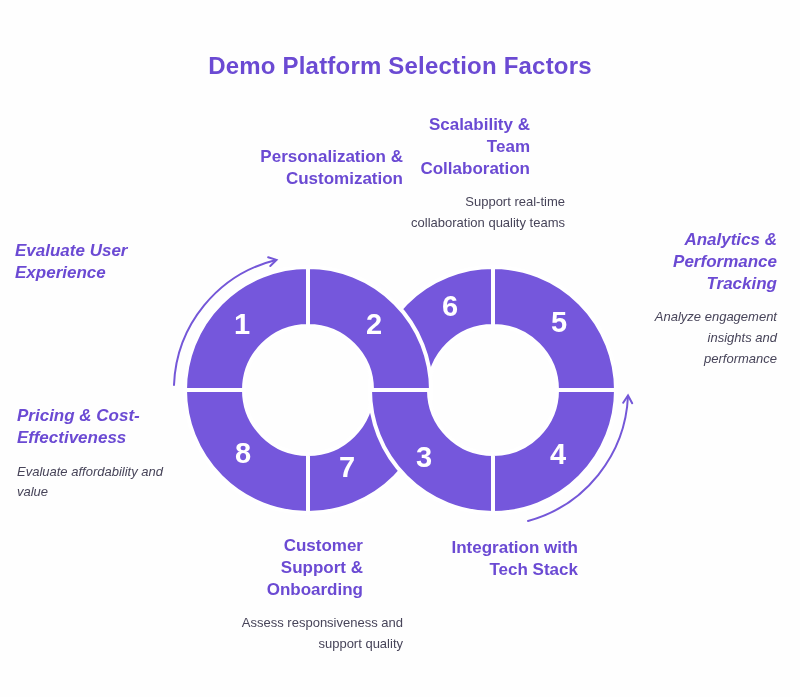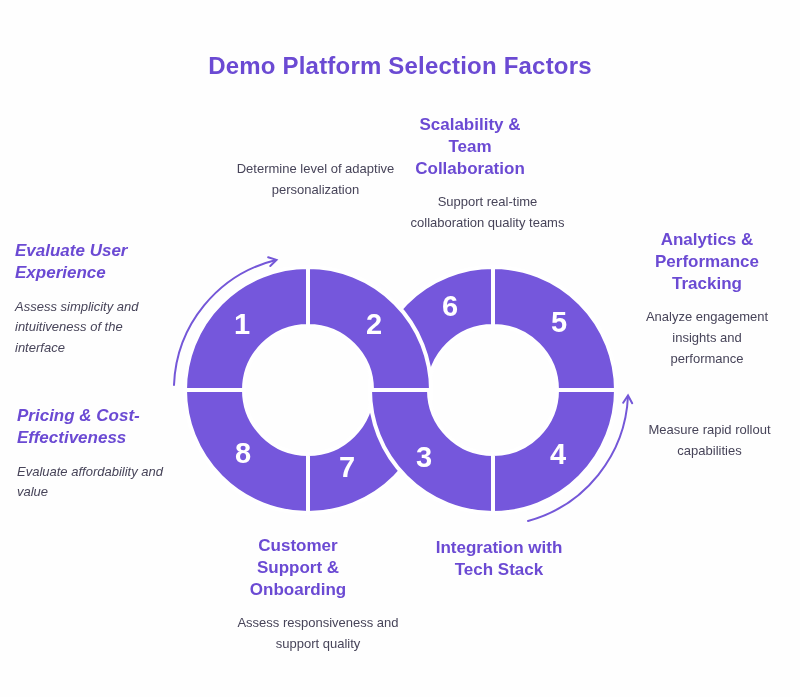--- a/index.html
+++ b/index.html
@@ -18,22 +18,22 @@
     color:#ffffff;font-size:29px;font-weight:bold;line-height:1;
   }
   .label{position:absolute;}
   .label h3{
     margin:0;font-size:17px;line-height:1.28;font-weight:bold;color:#6b4ad3;
   }
   .label p{
     margin:13px 0 0;font-size:13px;line-height:1.6;color:#474459;
   }
   .ta-r{text-align:left;font-style:italic;}
-  .ta-c{text-align:center;}
-  .ta-l{text-align:center;}
+  .ta-c{text-align:right;}
+  .ta-l{text-align:right;font-style:italic;}
   .hmax120{max-width:120px;margin:0 auto;}
   .hmax130{max-width:130px;margin:0 auto;}
 </style>
 </head>
 <body>
 
 <div class="stage">
 
   <div class="title">Demo Platform Selection Factors</div>
 
@@ -68,39 +68,37 @@
   <div class="num" style="left:374px;top:324px">2</div>
   <div class="num" style="left:424px;top:457px">3</div>
   <div class="num" style="left:558px;top:454px">4</div>
   <div class="num" style="left:559px;top:322px">5</div>
   <div class="num" style="left:450px;top:306px">6</div>
   <div class="num" style="left:347px;top:467px">7</div>
   <div class="num" style="left:243px;top:453px">8</div>
 
   <div class="label ta-r" style="left:15px;top:240px;width:150px">
     <h3>Evaluate User Experience</h3>
-    <p>Assess simplicity and intuitiveness of the interface</p>
   </div>
 
   <div class="label ta-c" style="left:228px;top:146px;width:175px">
-    <p>Determine level of adaptive personalization</p>
+    <h3>Personalization &amp; Customization</h3>
   </div>
 
   <div class="label ta-c" style="left:410px;top:114px;width:155px">
     <h3 class="hmax120">Scalability &amp; Team Collaboration</h3>
     <p>Support real-time collaboration quality teams</p>
   </div>
 
   <div class="label ta-l" style="left:637px;top:229px;width:140px">
     <h3>Analytics &amp; Performance Tracking</h3>
     <p>Analyze engagement insights and performance</p>
   </div>
 
   <div class="label ta-l" style="left:637px;top:407px;width:145px">
-    <p>Measure rapid rollout capabilities</p>
   </div>
 
   <div class="label ta-c" style="left:420px;top:537px;width:158px">
     <h3>Integration with Tech Stack</h3>
   </div>
 
   <div class="label ta-r" style="left:17px;top:405px;width:148px">
     <h3>Pricing &amp; Cost-Effectiveness</h3>
     <p>Evaluate affordability and value</p>
   </div>

